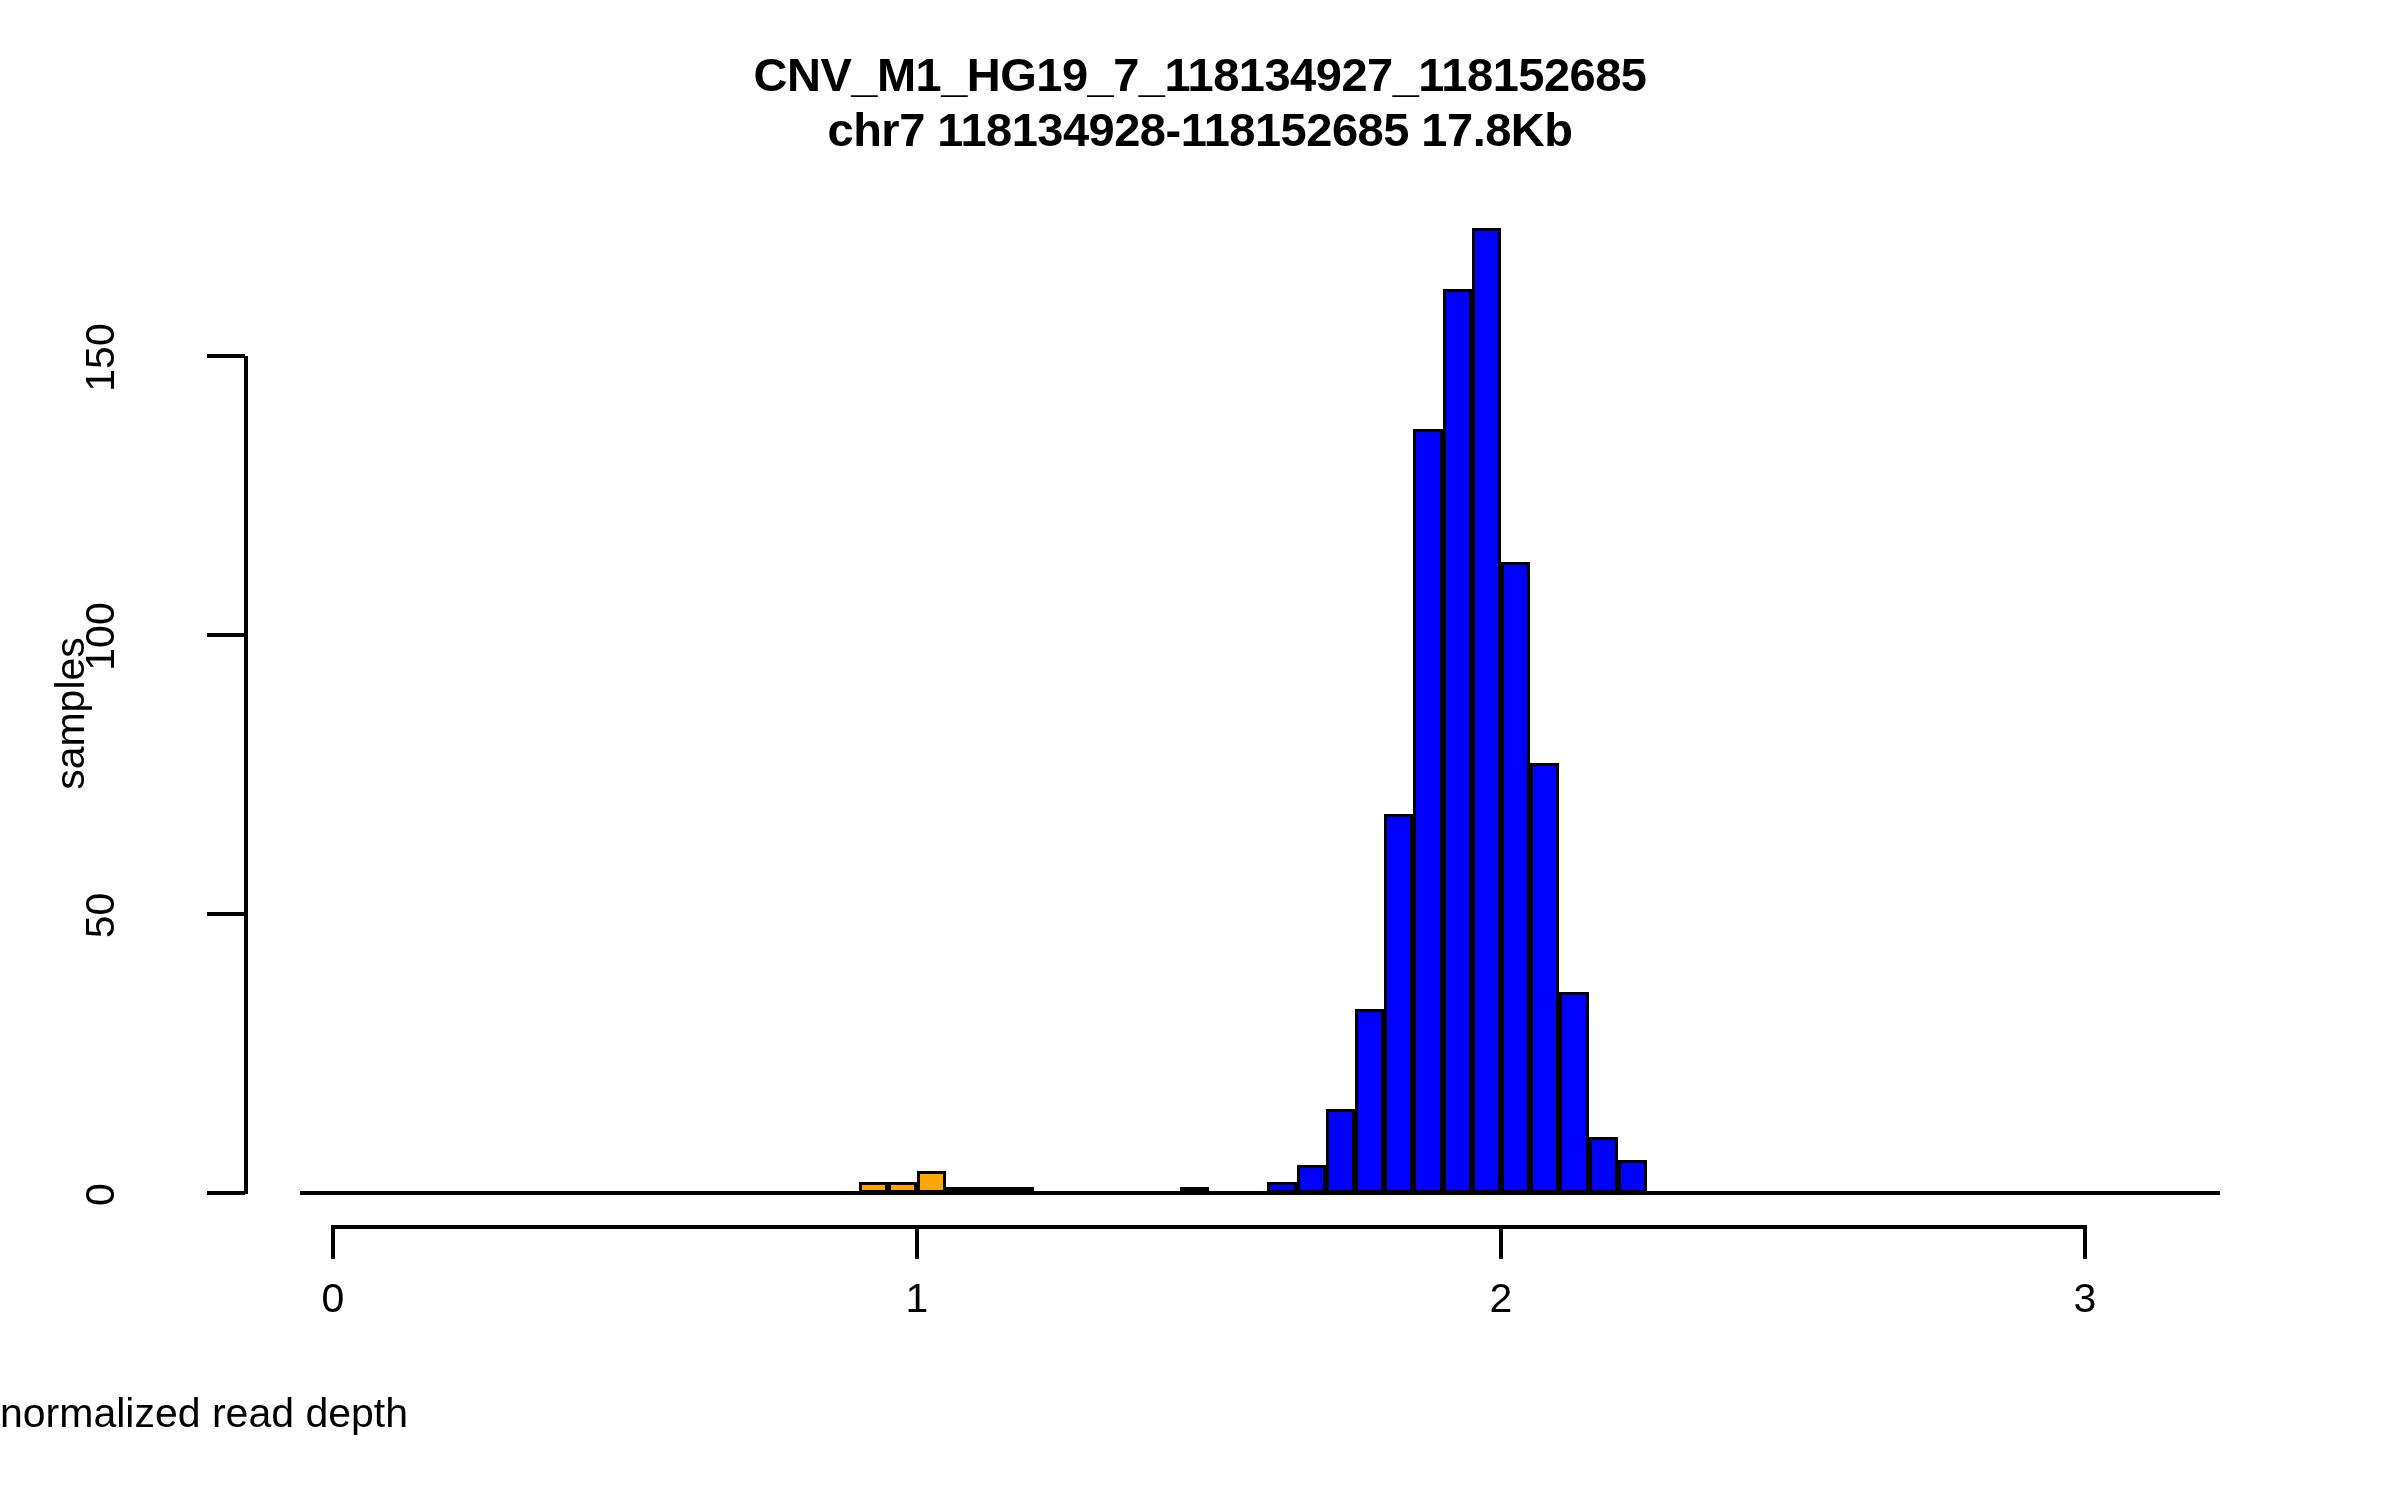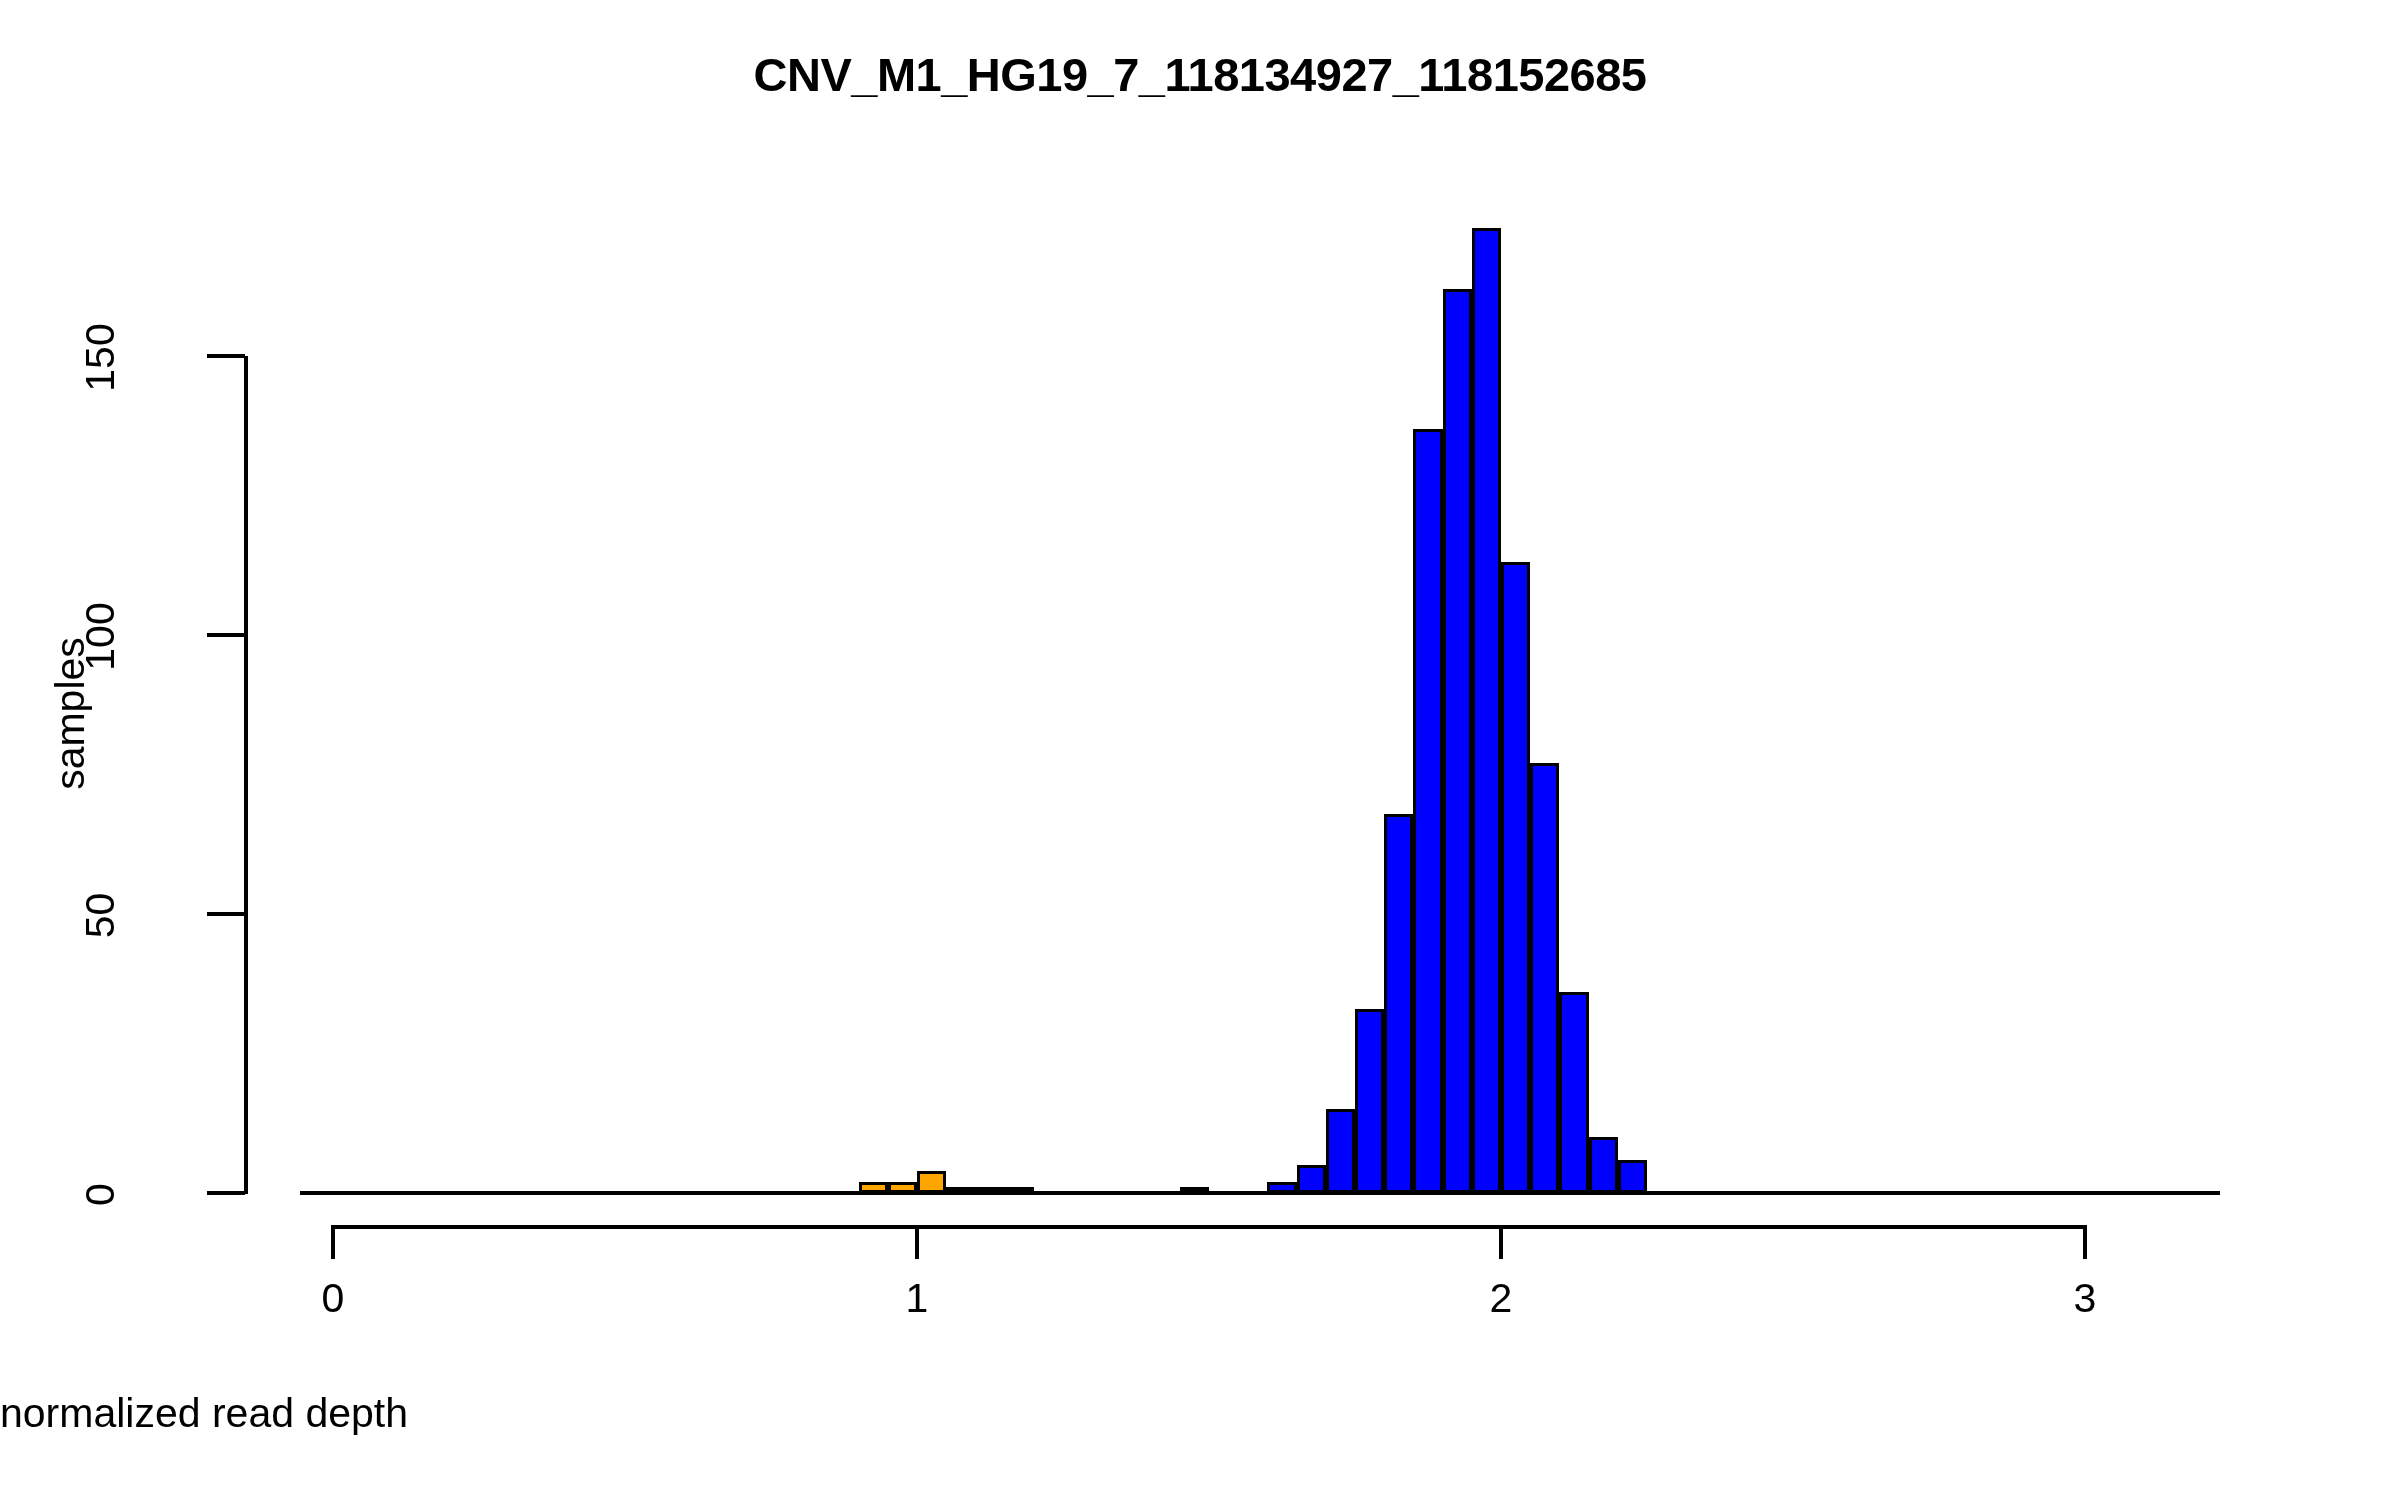--- a/index.html
+++ b/index.html
@@ -123,20 +123,21 @@
   .bar.blue { background: #0000FF; }
   .bar.orange { background: #FFA500; }
 </style>
 </head>
 <body>
 
 <div id="plot">
 
   <div class="title-block">
     <span class="title-line">CNV_M1_HG19_7_118134927_118152685</span>
+    <span class="title-line">chr7 118134928-118152685 17.8Kb</span>
   </div>
 
   <div class="axis-line" id="y-axis-spine"></div>
   <div id="y-ticks">
       <div class="ytick" style="top: 1191px;"></div>
       <div class="ytick" style="top: 912px;"></div>
       <div class="ytick" style="top: 633px;"></div>
       <div class="ytick" style="top: 354px;"></div>
     </div>
   <div id="y-tick-labels">

